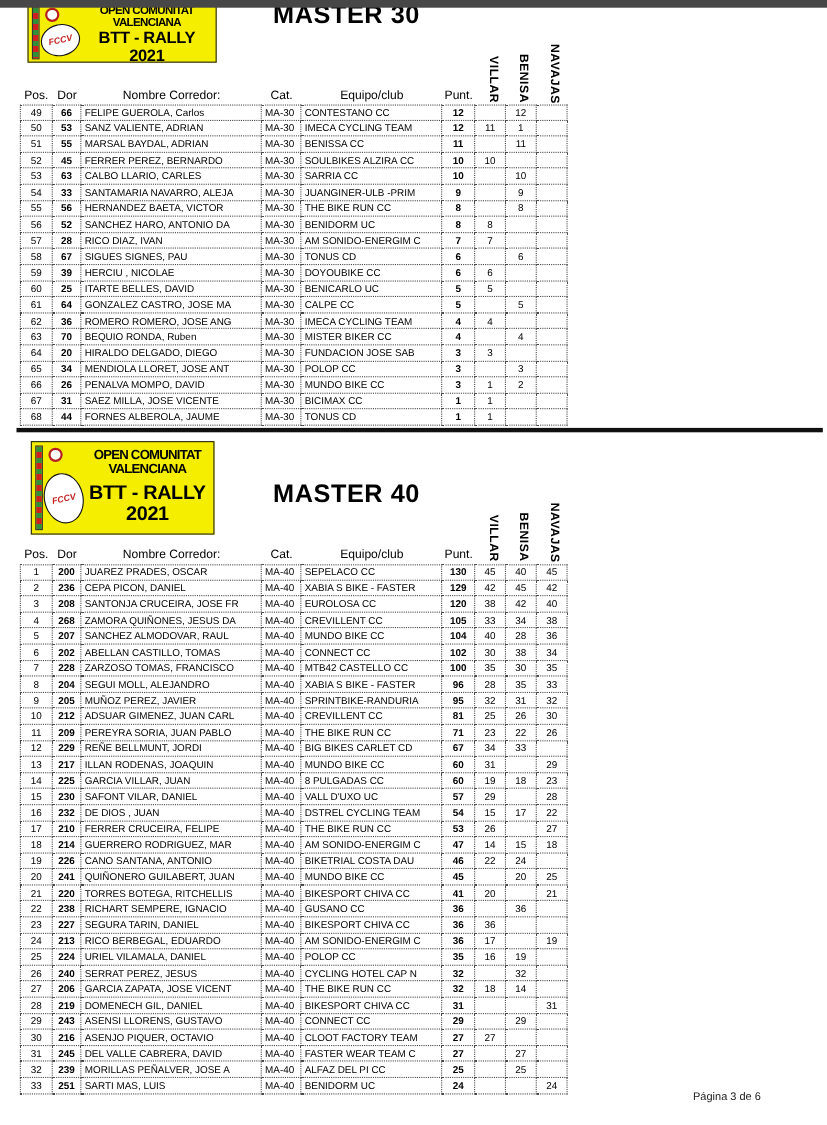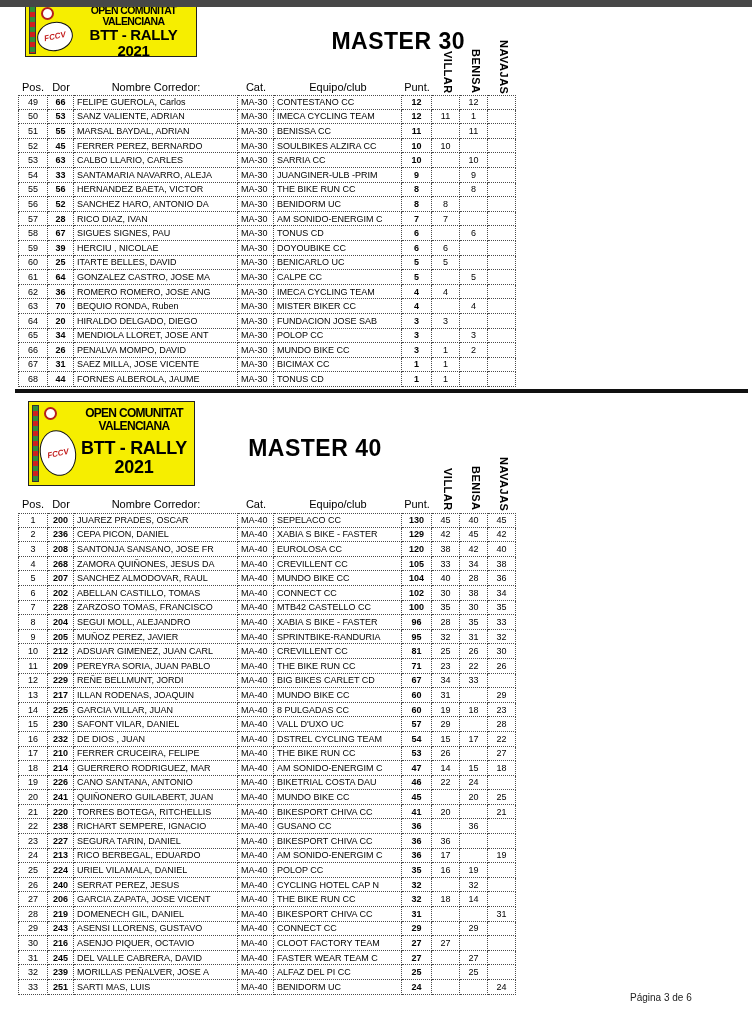--- a/index.html
+++ b/index.html
@@ -24,21 +24,21 @@
   .logo-lines{position:absolute;left:48px;right:3px;top:2%;bottom:6%;display:flex;flex-direction:column;
     justify-content:space-around;text-align:center;font-weight:bold;line-height:1.05;align-items:flex-end;}
   .logo--s1 .logo-line1{font-size:10.5px;letter-spacing:-0.6px;}
   .logo--s1 .logo-line2{font-size:15px;letter-spacing:-0.3px;}
   .logo--s2 .logo-line1{font-size:12px;letter-spacing:-0.7px;}
   .logo--s2 .logo-line2{font-size:18px;letter-spacing:-0.3px;}
 
   
   .title{position:absolute;margin:0;width:300px;text-align:center;left:165px;
     font-size:23px;font-weight:bold;letter-spacing:0.5px;}
-  .title--s1{top:28px;text-align:right;}
+  .title--s1{top:0;}
   .title--s2{top:435px;}
 
   
   .theader,.trow{display:grid;grid-template-columns:30px 26px 164px 36px 128px 30px 28px 28px 28px;}
   .theader{position:absolute;left:18px;width:498px;height:17px;font-weight:normal;font-size:11px;}
   .theader--s1{top:76px;}
   .theader--s2{top:493px;}
   .theader > div{display:flex;align-items:flex-end;justify-content:center;white-space:nowrap;}
 
   .vlabels{position:absolute;left:0;top:0;width:752px;height:0;}
@@ -382,21 +382,21 @@
         <div class="c3">MA-40</div>
         <div class="c4">XABIA S BIKE - FASTER</div>
         <div class="c5">129</div>
         <div class="c6">42</div>
         <div class="c7">45</div>
         <div class="c8">42</div>
       </div>
       <div class="trow">
         <div class="c0">3</div>
         <div class="c1">208</div>
-        <div class="c2">SANTONJA SANSANO, JOSE FR</div>
+        <div class="c2">SANTONJA CRUCEIRA, JOSE FR</div>
         <div class="c3">MA-40</div>
         <div class="c4">EUROLOSA CC</div>
         <div class="c5">120</div>
         <div class="c6">38</div>
         <div class="c7">42</div>
         <div class="c8">40</div>
       </div>
       <div class="trow">
         <div class="c0">4</div>
         <div class="c1">268</div>

